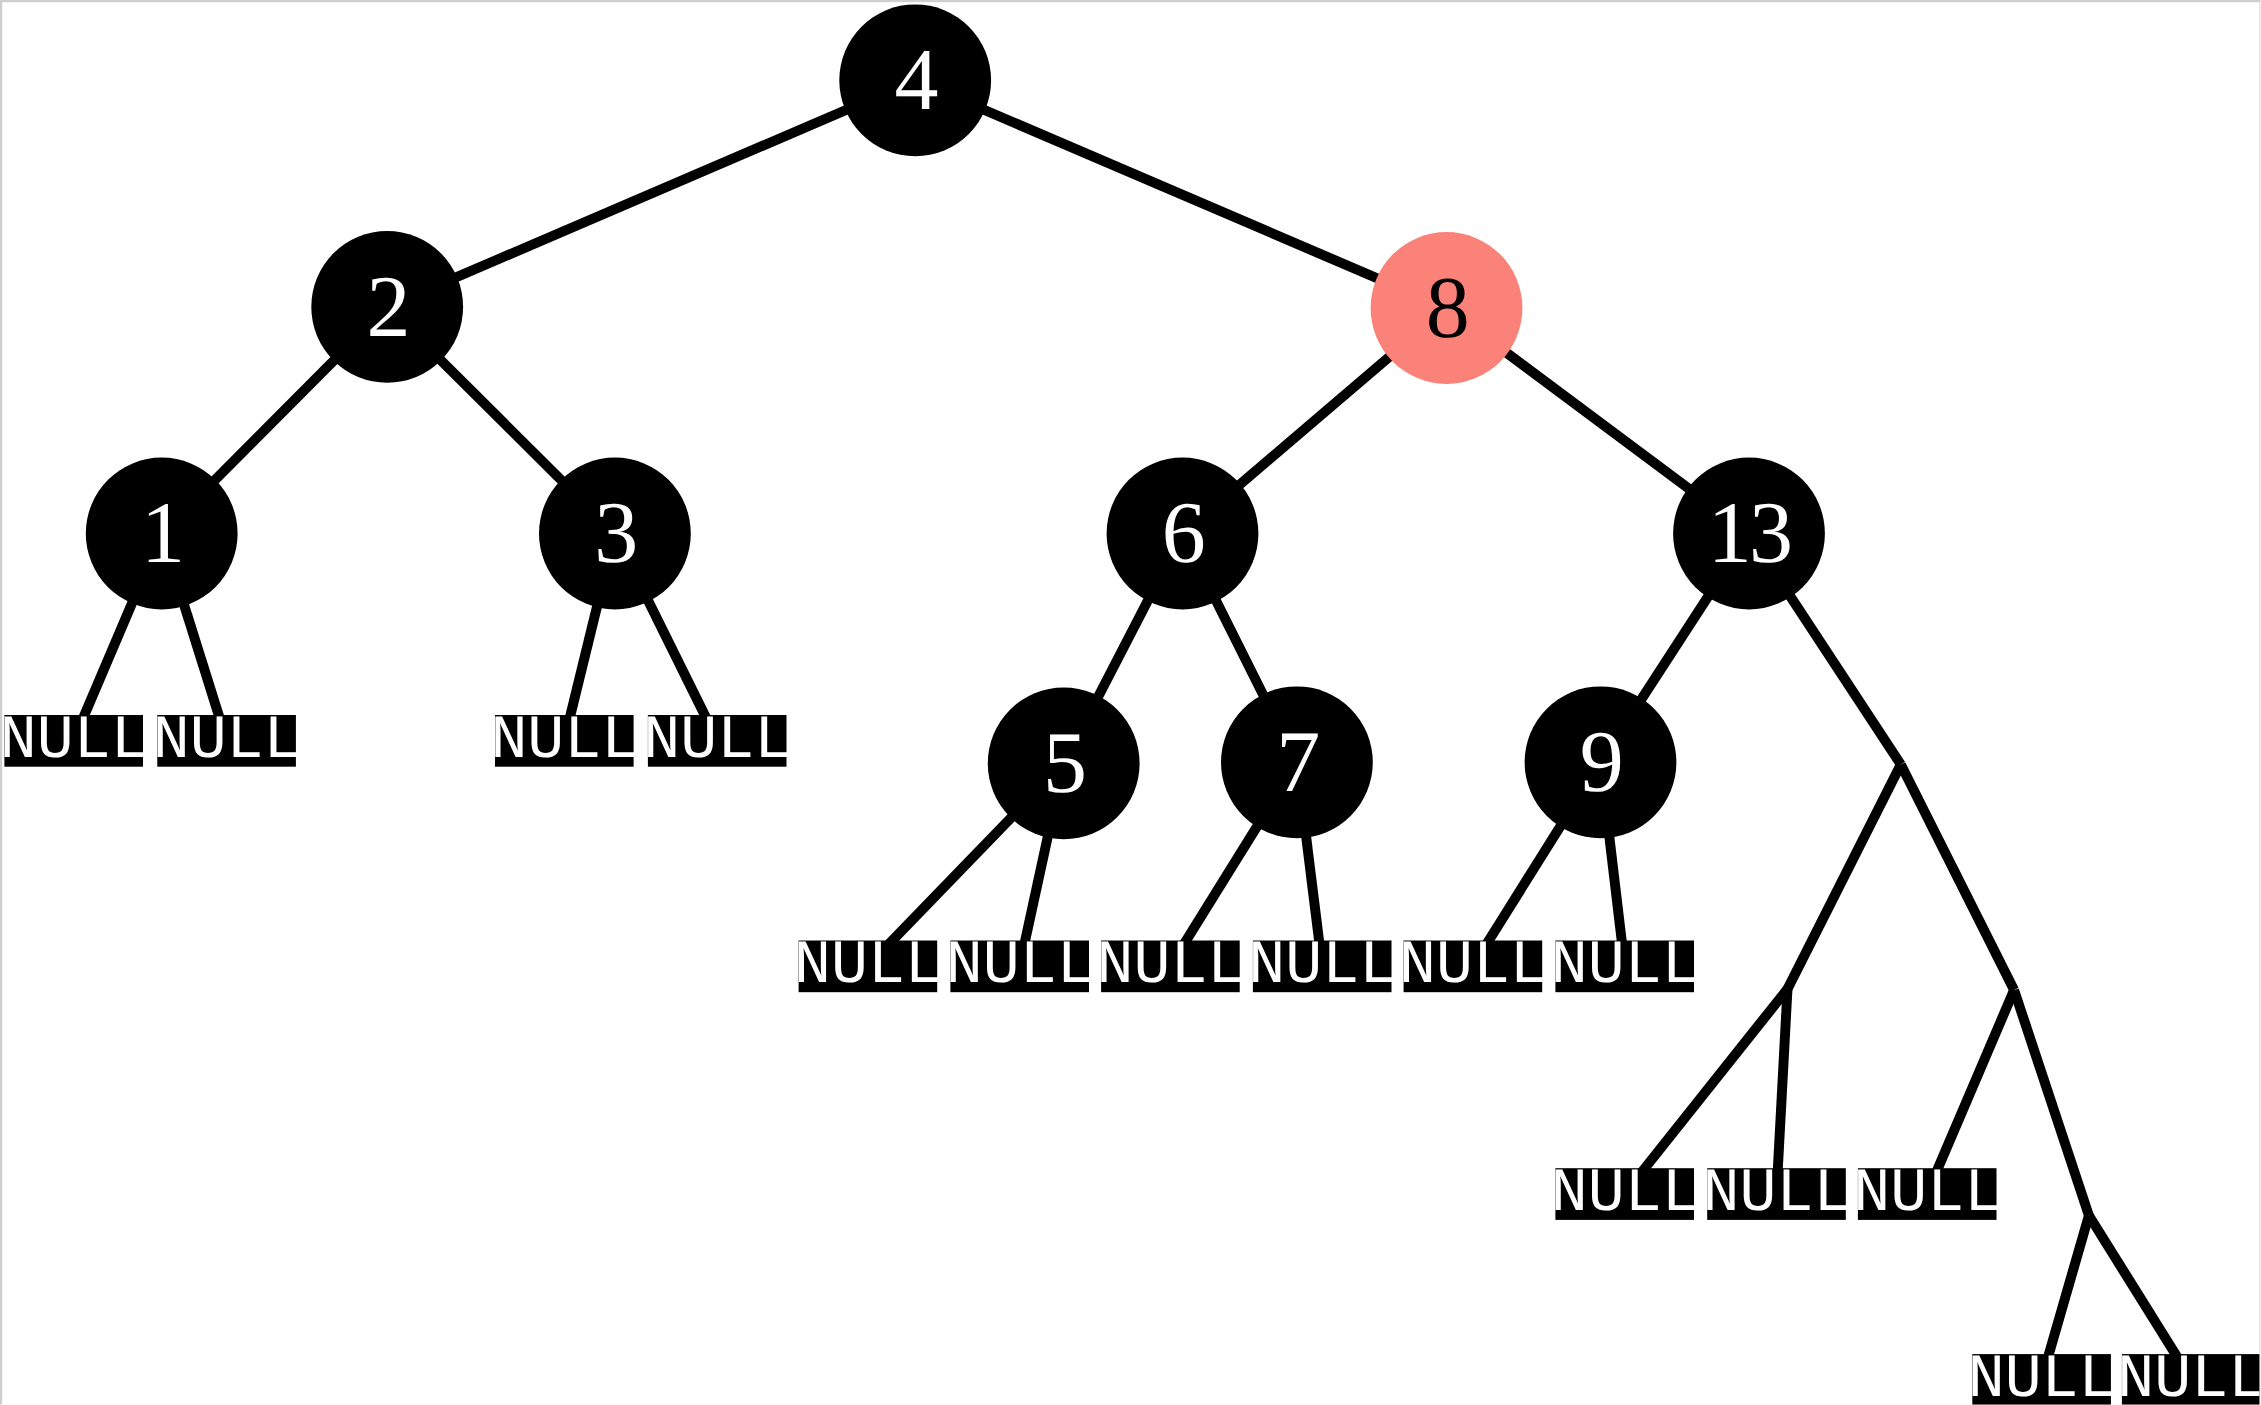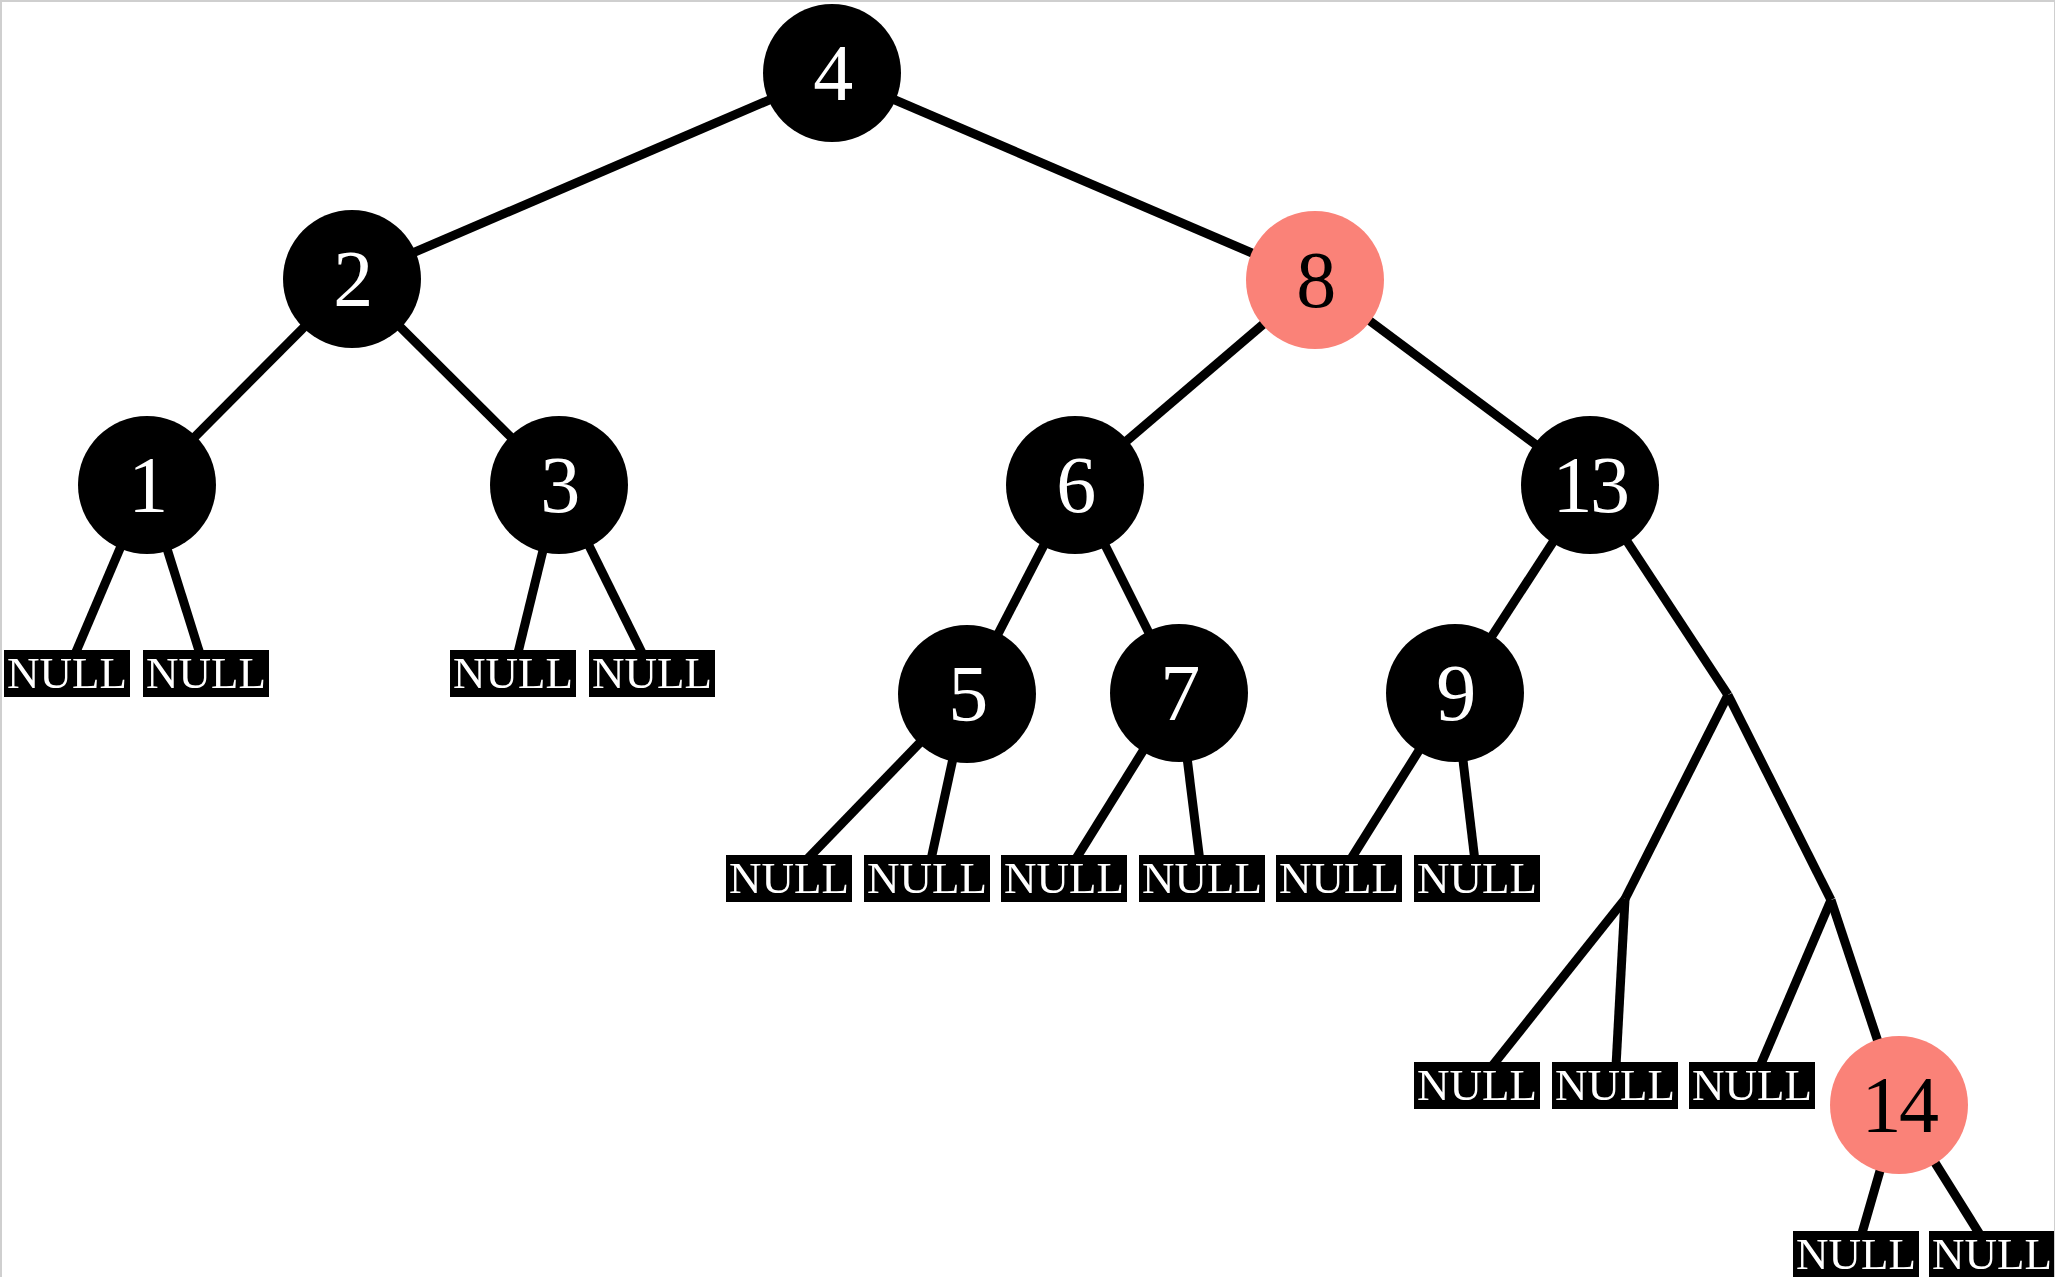--- a/index.html
+++ b/index.html
@@ -36,23 +36,24 @@
     user-select: none;
   }
   .tnode.black { background: #000000; color: #ffffff; }
   .tnode.red   { background: #fa8278; color: #000000; }
   .nleaf {
     position: absolute;
     z-index: 2;
     display: flex;
     align-items: center;
     justify-content: center;
-    font-size: 45px;
+    font-size: 56px;
     line-height: 1;
     user-select: none;
+    font-family: Liberation Mono, monospace;
   }
 </style>
 </head>
 <body>
 
 <div id="stage" style="width: 2055px; height: 1277px; background: rgb(255, 255, 255); border-color: rgb(207, 207, 207);">
     <svg id="edges-layer" width="2055" height="1277">
       <line x1="830" y1="71" x2="350" y2="277" stroke="#000000" stroke-width="9"></line>
       <line x1="830" y1="71" x2="1313" y2="278" stroke="#000000" stroke-width="9"></line>
       <line x1="350" y1="277" x2="145" y2="483" stroke="#000000" stroke-width="9"></line>
@@ -85,21 +86,20 @@
     <div class="tnode black" style="left: 761px; top: 2px; width: 138px; height: 138px;">4</div>
     <div class="tnode black" style="left: 281px; top: 208px; width: 138px; height: 138px;">2</div>
     <div class="tnode red" style="left: 1244px; top: 209px; width: 138px; height: 138px;">8</div>
     <div class="tnode black" style="left: 76px; top: 414px; width: 138px; height: 138px;">1</div>
     <div class="tnode black" style="left: 488px; top: 414px; width: 138px; height: 138px;">3</div>
     <div class="tnode black" style="left: 1004px; top: 414px; width: 138px; height: 138px;">6</div>
     <div class="tnode black" style="left: 1519px; top: 414px; width: 138px; height: 138px;">13</div>
     <div class="tnode black" style="left: 896px; top: 623px; width: 138px; height: 138px;">5</div>
     <div class="tnode black" style="left: 1108px; top: 622px; width: 138px; height: 138px;">7</div>
     <div class="tnode black" style="left: 1384px; top: 622px; width: 138px; height: 138px;">9</div>
-    <div class="tnode red" style="left: 1828px; top: 1034px; width: 138px; height: 138px;">14</div>
     <div class="nleaf" style="left: 2px; top: 647.5px; width: 126px; height: 47px; background: rgb(0, 0, 0); color: rgb(255, 255, 255);">NULL</div>
     <div class="nleaf" style="left: 141px; top: 647.5px; width: 126px; height: 47px; background: rgb(0, 0, 0); color: rgb(255, 255, 255);">NULL</div>
     <div class="nleaf" style="left: 448px; top: 647.5px; width: 126px; height: 47px; background: rgb(0, 0, 0); color: rgb(255, 255, 255);">NULL</div>
     <div class="nleaf" style="left: 587px; top: 647.5px; width: 126px; height: 47px; background: rgb(0, 0, 0); color: rgb(255, 255, 255);">NULL</div>
     <div class="nleaf" style="left: 724px; top: 852.5px; width: 126px; height: 47px; background: rgb(0, 0, 0); color: rgb(255, 255, 255);">NULL</div>
     <div class="nleaf" style="left: 862px; top: 852.5px; width: 126px; height: 47px; background: rgb(0, 0, 0); color: rgb(255, 255, 255);">NULL</div>
     <div class="nleaf" style="left: 999px; top: 852.5px; width: 126px; height: 47px; background: rgb(0, 0, 0); color: rgb(255, 255, 255);">NULL</div>
     <div class="nleaf" style="left: 1137px; top: 852.5px; width: 126px; height: 47px; background: rgb(0, 0, 0); color: rgb(255, 255, 255);">NULL</div>
     <div class="nleaf" style="left: 1274px; top: 852.5px; width: 126px; height: 47px; background: rgb(0, 0, 0); color: rgb(255, 255, 255);">NULL</div>
     <div class="nleaf" style="left: 1412px; top: 852.5px; width: 126px; height: 47px; background: rgb(0, 0, 0); color: rgb(255, 255, 255);">NULL</div>

